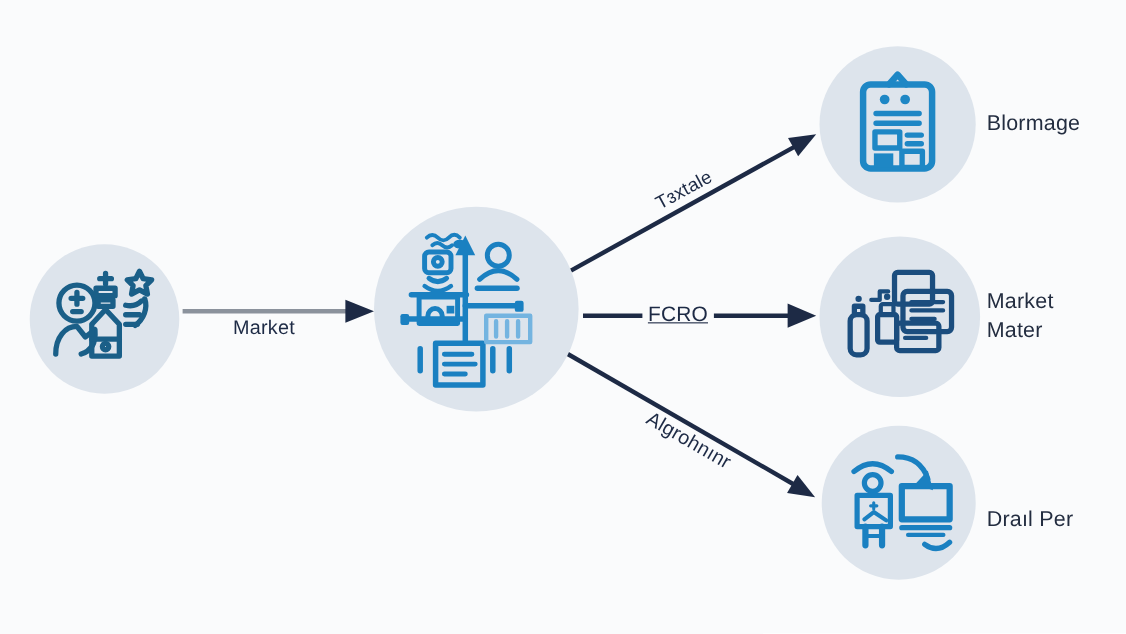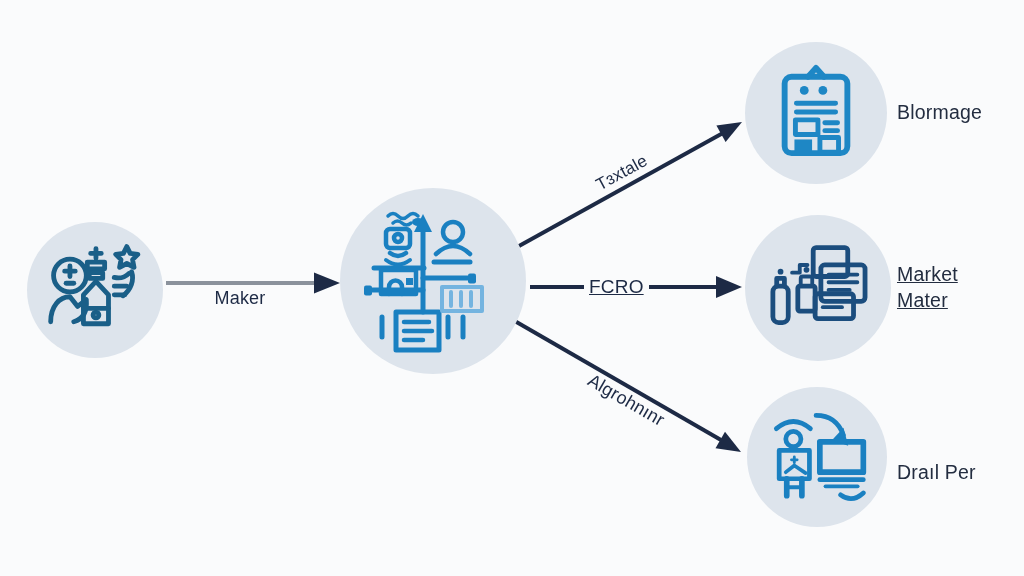--- a/index.html
+++ b/index.html
@@ -160,23 +160,23 @@
         <path d="M54 6 C68 6 78 13 83 27"></path>
         <rect x="58" y="34" width="46" height="32" stroke-width="6"></rect>
         <path d="M58 74 H104"></path>
         <path d="M64 81 H98" stroke-width="4"></path>
         <path d="M80 90 q12 9 24 -2"></path>
       </g>
       <polygon class="f-pri" points="88,38 71,32 83,19"></polygon>
     </svg>
   </div>
 
-  <div class="lbl" style="left:160px;top:288px;width:160px;font-size:18px;">Maker</div>
+  <div class="lbl" style="left:160px;top:288px;width:160px;font-size:18px;">Market</div>
 
   <div class="lbl rot" style="left:569px;top:163px;width:106px;transform:rotate(-28.5deg);">Tɜxtale</div>
   <div class="lbl inline" style="left:584px;top:276px;">FCRO</div>
   <div class="lbl rot" style="left:564px;top:390px;width:124px;font-size:18px;transform:rotate(30deg);">Algrohnınr</div>
 
   <div class="out-label" style="left:897px;top:100px;">Blormage</div>
-  <div class="out-label" style="left:897px;top:262px;width:82px;text-decoration:underline;">Market Mater</div>
+  <div class="out-label" style="left:897px;top:262px;width:82px;">Market Mater</div>
   <div class="out-label" style="left:897px;top:460px;">Draıl Per</div>
 
 </div>
 
 </body></html>

